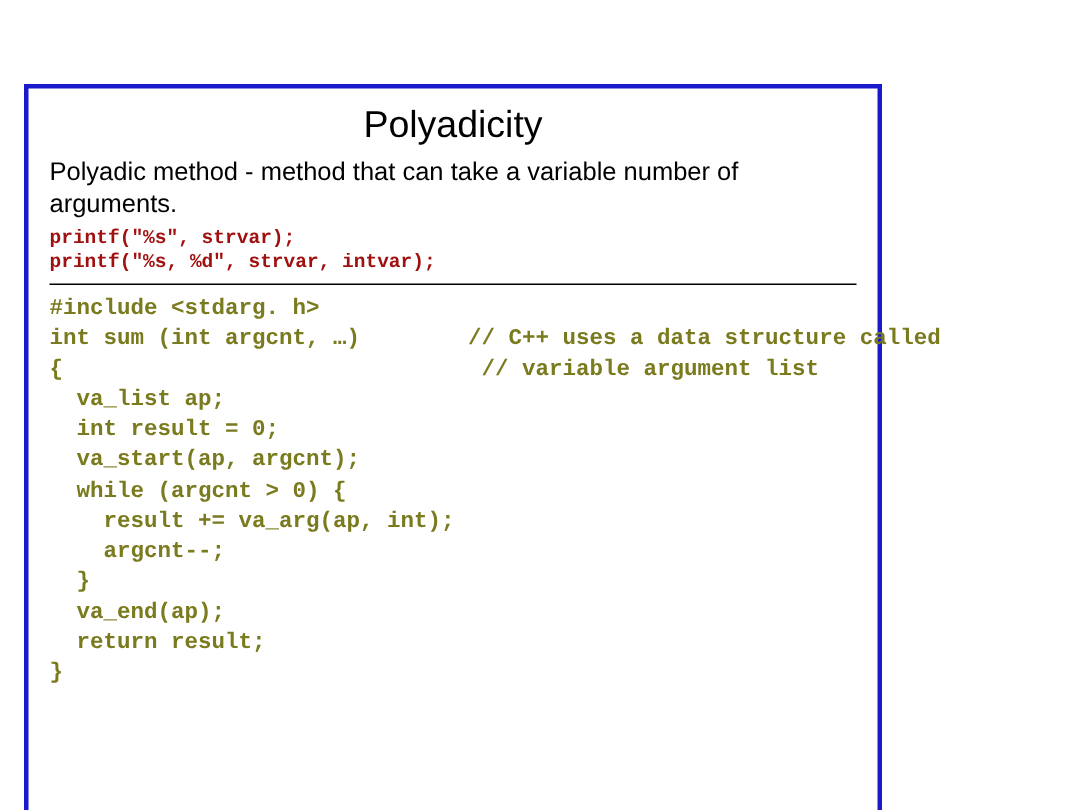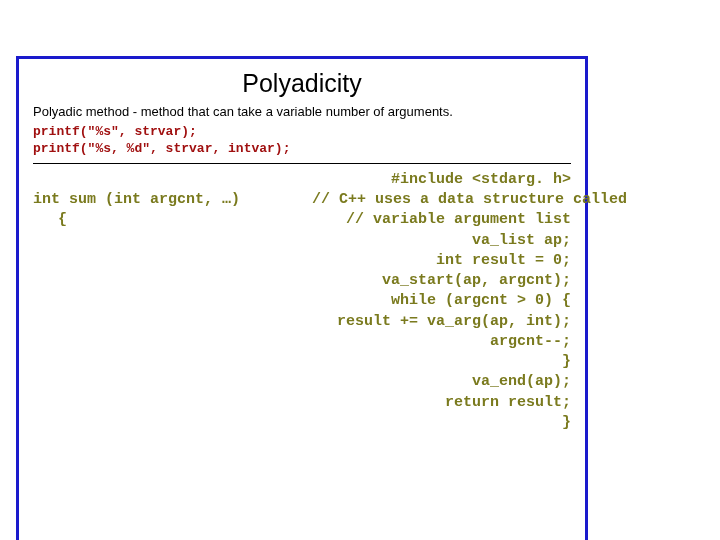--- a/index.html
+++ b/index.html
@@ -23,21 +23,21 @@
     box-sizing: border-box;
     padding: 8px 14px 10px 14px;
   }
   .title {
     text-align: center;
     font-size: 25px;
     font-family: Arial, Helvetica, sans-serif;
     margin: 2px 0 6px 0;
   }
   .desc {
-    font-size: 13px;
+    font-size: 17px;
     margin: 0 0 4px 0;
     line-height: 1.25;
   }
   .mono-red {
     font-family: "Courier New", Courier, monospace;
     font-weight: bold;
     color: #a01010;
     font-size: 13px;
     white-space: pre;
     line-height: 1.25;
@@ -54,21 +54,20 @@
     margin: 2px 0 6px 0;
   }
   .mono-olive {
     font-family: "Courier New", Courier, monospace;
     font-weight: bold;
     color: #7a7a1e;
     font-size: 15px;
     white-space: pre;
     line-height: 1.35;
     margin: 4px 0 0 0;
-    text-align: right;
   }
   .b { font-weight: bold; }
   .i { font-style: italic; }
 </style>
 </head>
 <body>
 
 <div class="slide">
   <div class="frame">
 

